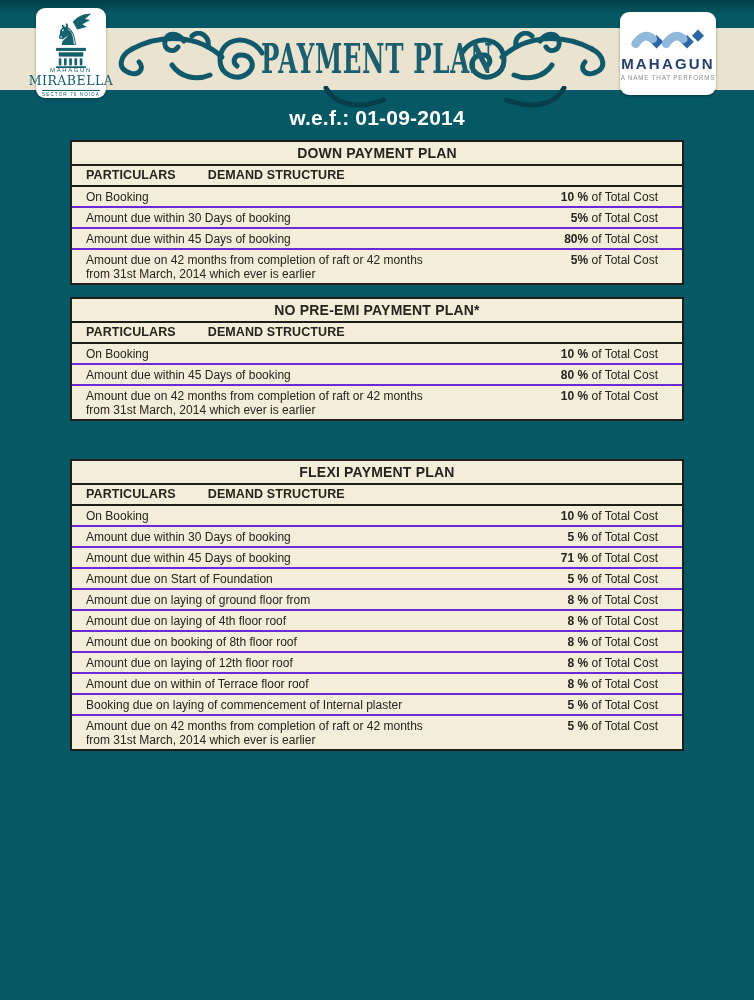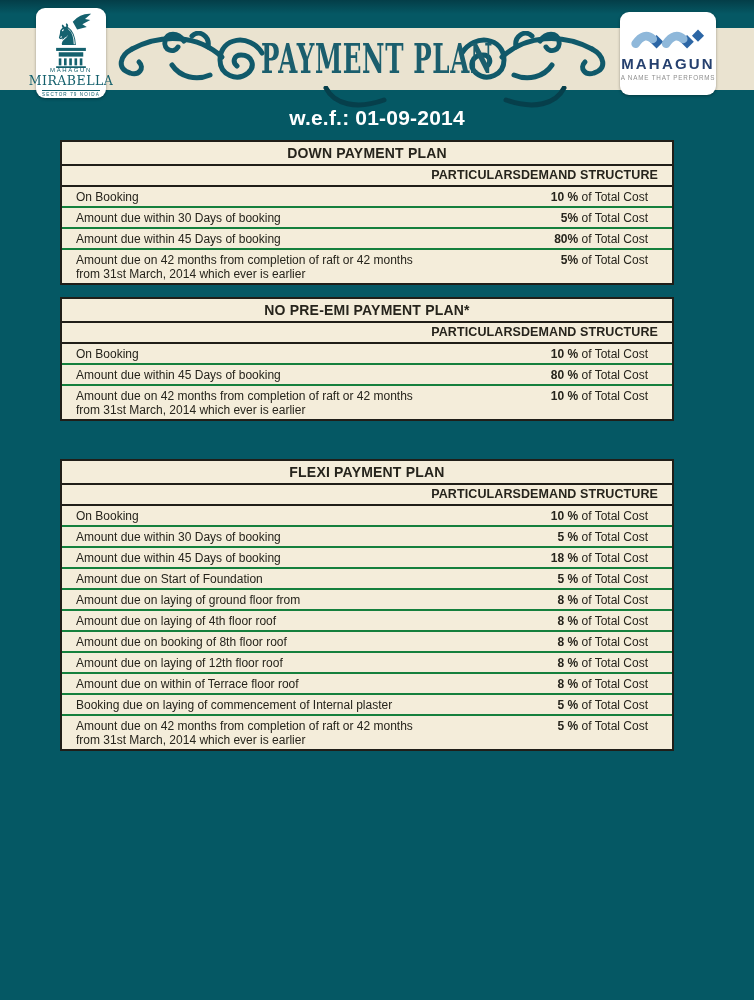--- a/index.html
+++ b/index.html
@@ -47,39 +47,39 @@
   .mahagun-tag{color:#8e8e8e;font-size:6.3px;letter-spacing:.8px;margin-top:2px;}
 
   
   .wef{
     position:absolute;top:106px;left:0;width:754px;
     text-align:center;color:#ffffff;
     font-size:21px;font-weight:bold;letter-spacing:.2px;
   }
 
   
-  .tables-wrap{position:absolute;top:140px;left:60px;width:614px;}
+  .tables-wrap{position:absolute;top:140px;left:70px;width:614px;}
   .ptable{
     background:#f4edda;border:2px solid #201e18;color:#26241c;box-sizing:border-box;
   }
   .ptable.t2{margin-top:12px;}
   .ptable.t3{margin-top:38px;}
   .t-title{
     text-align:center;font-weight:bold;font-size:14px;line-height:17px;
     padding:2.5px 0;border-bottom:2px solid #201e18;letter-spacing:.2px;
   }
   .t-head{
-    display:flex;justify-content:flex-end;align-items:center;
+    display:flex;justify-content:flex-start;align-items:center;
     font-weight:bold;font-size:12.5px;line-height:15px;
-    padding:2px 14px;border-bottom:2px solid #201e18;letter-spacing:.1px;
+    padding:2px 14px;border-bottom:2px solid #201e18;letter-spacing:.1px;gap:32px;
   }
   .t-row{
     display:flex;justify-content:space-between;align-items:flex-start;
     font-size:12px;line-height:14px;
-    padding:2.5px 14px;border-bottom:2px solid #15803d;
+    padding:2.5px 14px;border-bottom:2px solid #6d28d9;
   }
   .t-row:last-child{border-bottom:none;}
   .t-row .p{width:380px;white-space:pre-line;}
   .t-row .d{text-align:right;white-space:nowrap;padding-right:10px;}
   .t-head .c2{padding-right:0;}
   .amt{font-weight:bold;}
 </style>
 </head>
 <body>
 
@@ -211,21 +211,21 @@
       <div class="t-row">
         <span class="p">On Booking</span>
         <span class="d"><span class="amt">10 %</span> <span>of Total Cost</span></span>
       </div>
       <div class="t-row">
         <span class="p">Amount due within 30 Days of booking</span>
         <span class="d"><span class="amt">5 %</span> <span>of Total Cost</span></span>
       </div>
       <div class="t-row">
         <span class="p">Amount due within 45 Days of booking</span>
-        <span class="d"><span class="amt">18 %</span> <span>of Total Cost</span></span>
+        <span class="d"><span class="amt">71 %</span> <span>of Total Cost</span></span>
       </div>
       <div class="t-row">
         <span class="p">Amount due on Start of Foundation</span>
         <span class="d"><span class="amt">5 %</span> <span>of Total Cost</span></span>
       </div>
       <div class="t-row">
         <span class="p">Amount due on laying of ground floor from</span>
         <span class="d"><span class="amt">8 %</span> <span>of Total Cost</span></span>
       </div>
       <div class="t-row">

